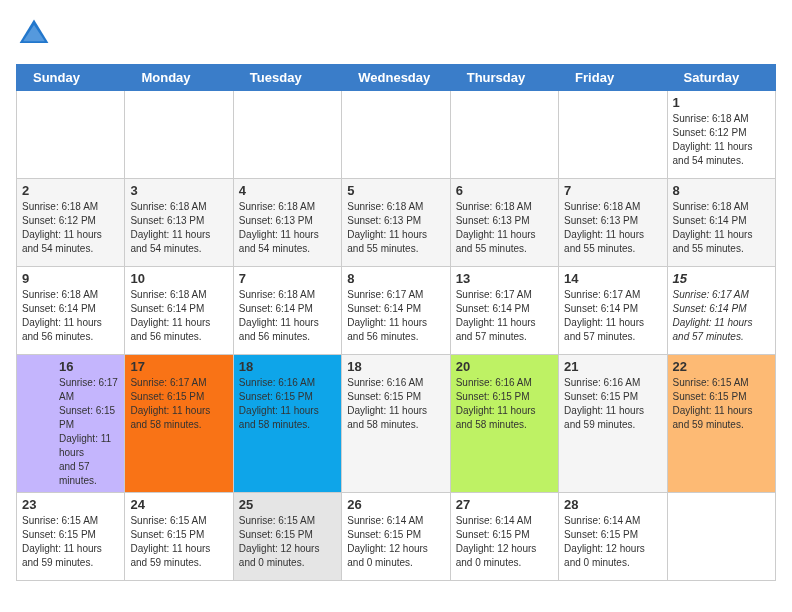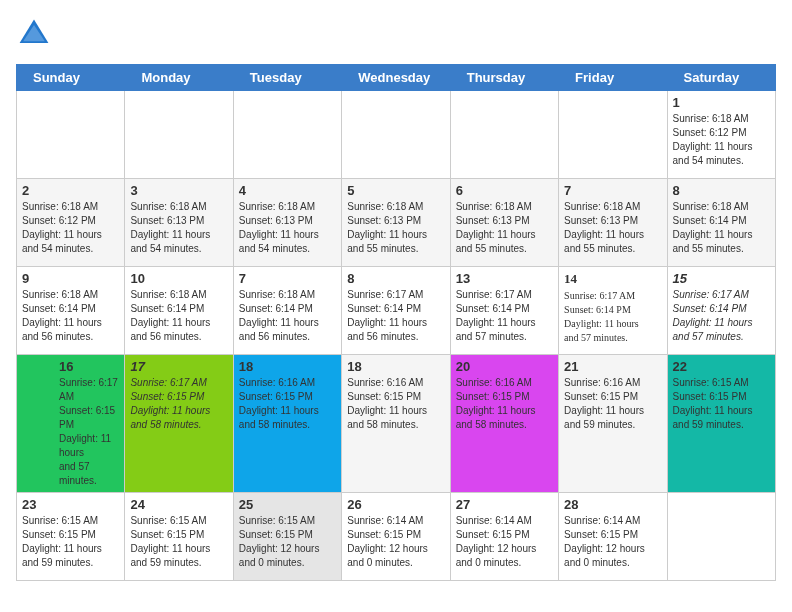--- a/index.html
+++ b/index.html
@@ -218,79 +218,79 @@
 Daylight: 11 hours
 and 56 minutes.</div>
         </td>
         <td style="background: rgb(255, 255, 255);">
           <span class="day-num">13</span>
           <div class="day-info" style="white-space: pre-line;">Sunrise: 6:17 AM
 Sunset: 6:14 PM
 Daylight: 11 hours
 and 57 minutes.</div>
         </td>
-        <td style="background: rgb(255, 255, 255); font-family: Liberation Serif, serif;">
+        <td style="background: rgb(255, 255, 255);">
           <span class="day-num">14</span>
           <div class="day-info" style="white-space: pre-line;">Sunrise: 6:17 AM
 Sunset: 6:14 PM
 Daylight: 11 hours
 and 57 minutes.</div>
         </td>
         <td style="background: rgb(255, 255, 255); font-style: italic;">
           <span class="day-num">15</span>
           <div class="day-info" style="white-space: pre-line;">Sunrise: 6:17 AM
 Sunset: 6:14 PM
 Daylight: 11 hours
 and 57 minutes.</div>
         </td>
       </tr>
       <tr>
-        <td style="background: #22c55e; padding-left: 42px;">
+        <td style="background: #c4b5fd; padding-left: 42px;">
           <span class="day-num">16</span>
           <div class="day-info" style="white-space: pre-line;">Sunrise: 6:17 AM
 Sunset: 6:15 PM
 Daylight: 11 hours
 and 57 minutes.</div>
         </td>
-        <td style="background: #84cc16; font-style: italic;">
+        <td style="background: #f97316;">
           <span class="day-num">17</span>
           <div class="day-info" style="white-space: pre-line;">Sunrise: 6:17 AM
 Sunset: 6:15 PM
 Daylight: 11 hours
 and 58 minutes.</div>
         </td>
         <td style="background: #0ea5e9;">
           <span class="day-num">18</span>
           <div class="day-info" style="white-space: pre-line;">Sunrise: 6:16 AM
 Sunset: 6:15 PM
 Daylight: 11 hours
 and 58 minutes.</div>
         </td>
         <td style="background: rgb(245, 245, 245);">
           <span class="day-num">18</span>
           <div class="day-info" style="white-space: pre-line;">Sunrise: 6:16 AM
 Sunset: 6:15 PM
 Daylight: 11 hours
 and 58 minutes.</div>
         </td>
-        <td style="background: #d946ef; margin-top: 44px;">
+        <td style="background: #bef264; margin-top: 44px;">
           <span class="day-num">20</span>
           <div class="day-info" style="white-space: pre-line;">Sunrise: 6:16 AM
 Sunset: 6:15 PM
 Daylight: 11 hours
 and 58 minutes.</div>
         </td>
         <td style="background: rgb(245, 245, 245);">
           <span class="day-num">21</span>
           <div class="day-info" style="white-space: pre-line;">Sunrise: 6:16 AM
 Sunset: 6:15 PM
 Daylight: 11 hours
 and 59 minutes.</div>
         </td>
-        <td style="background: #14b8a6;">
+        <td style="background: #fdba74;">
           <span class="day-num">22</span>
           <div class="day-info" style="white-space: pre-line;">Sunrise: 6:15 AM
 Sunset: 6:15 PM
 Daylight: 11 hours
 and 59 minutes.</div>
         </td>
       </tr>
       <tr>
         <td style="background: rgb(255, 255, 255);">
           <span class="day-num">23</span>

